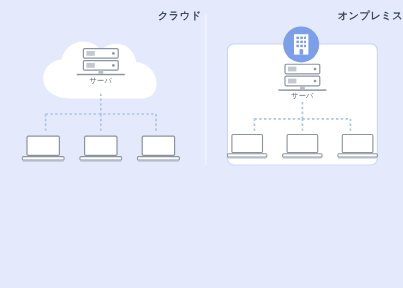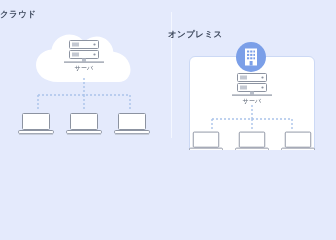--- a/index.html
+++ b/index.html
@@ -33,29 +33,29 @@
   }
 
   
   .half {
     position: absolute;
     top: 0;
     height: 150px;
     width: 168px;
   }
   .half.left  { left: 0; }
-  .half.right { left: 168px; margin-top: 20px; }
+  .half.right { left: 168px; }
 
   
   .heading {
     position: absolute;
     top: 9px;
     left: 0;
     width: 168px;
-    text-align: left;
+    text-align: right;
     font-size: 8.5px;
     font-weight: 700;
     color: #3f4a5e;
     letter-spacing: 0.4px;
     line-height: 11px;
     white-space: nowrap;
   }
 
   
   .onprem-card {

